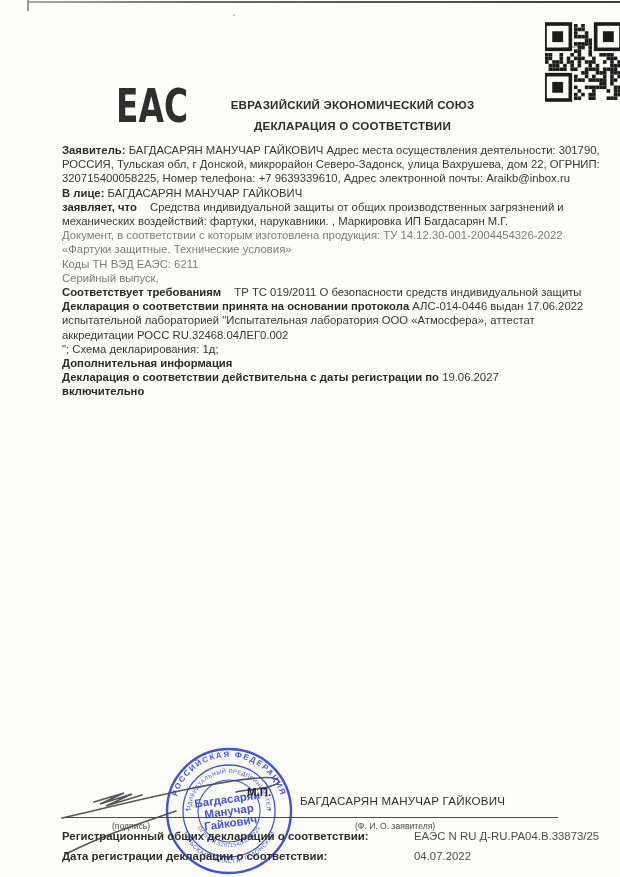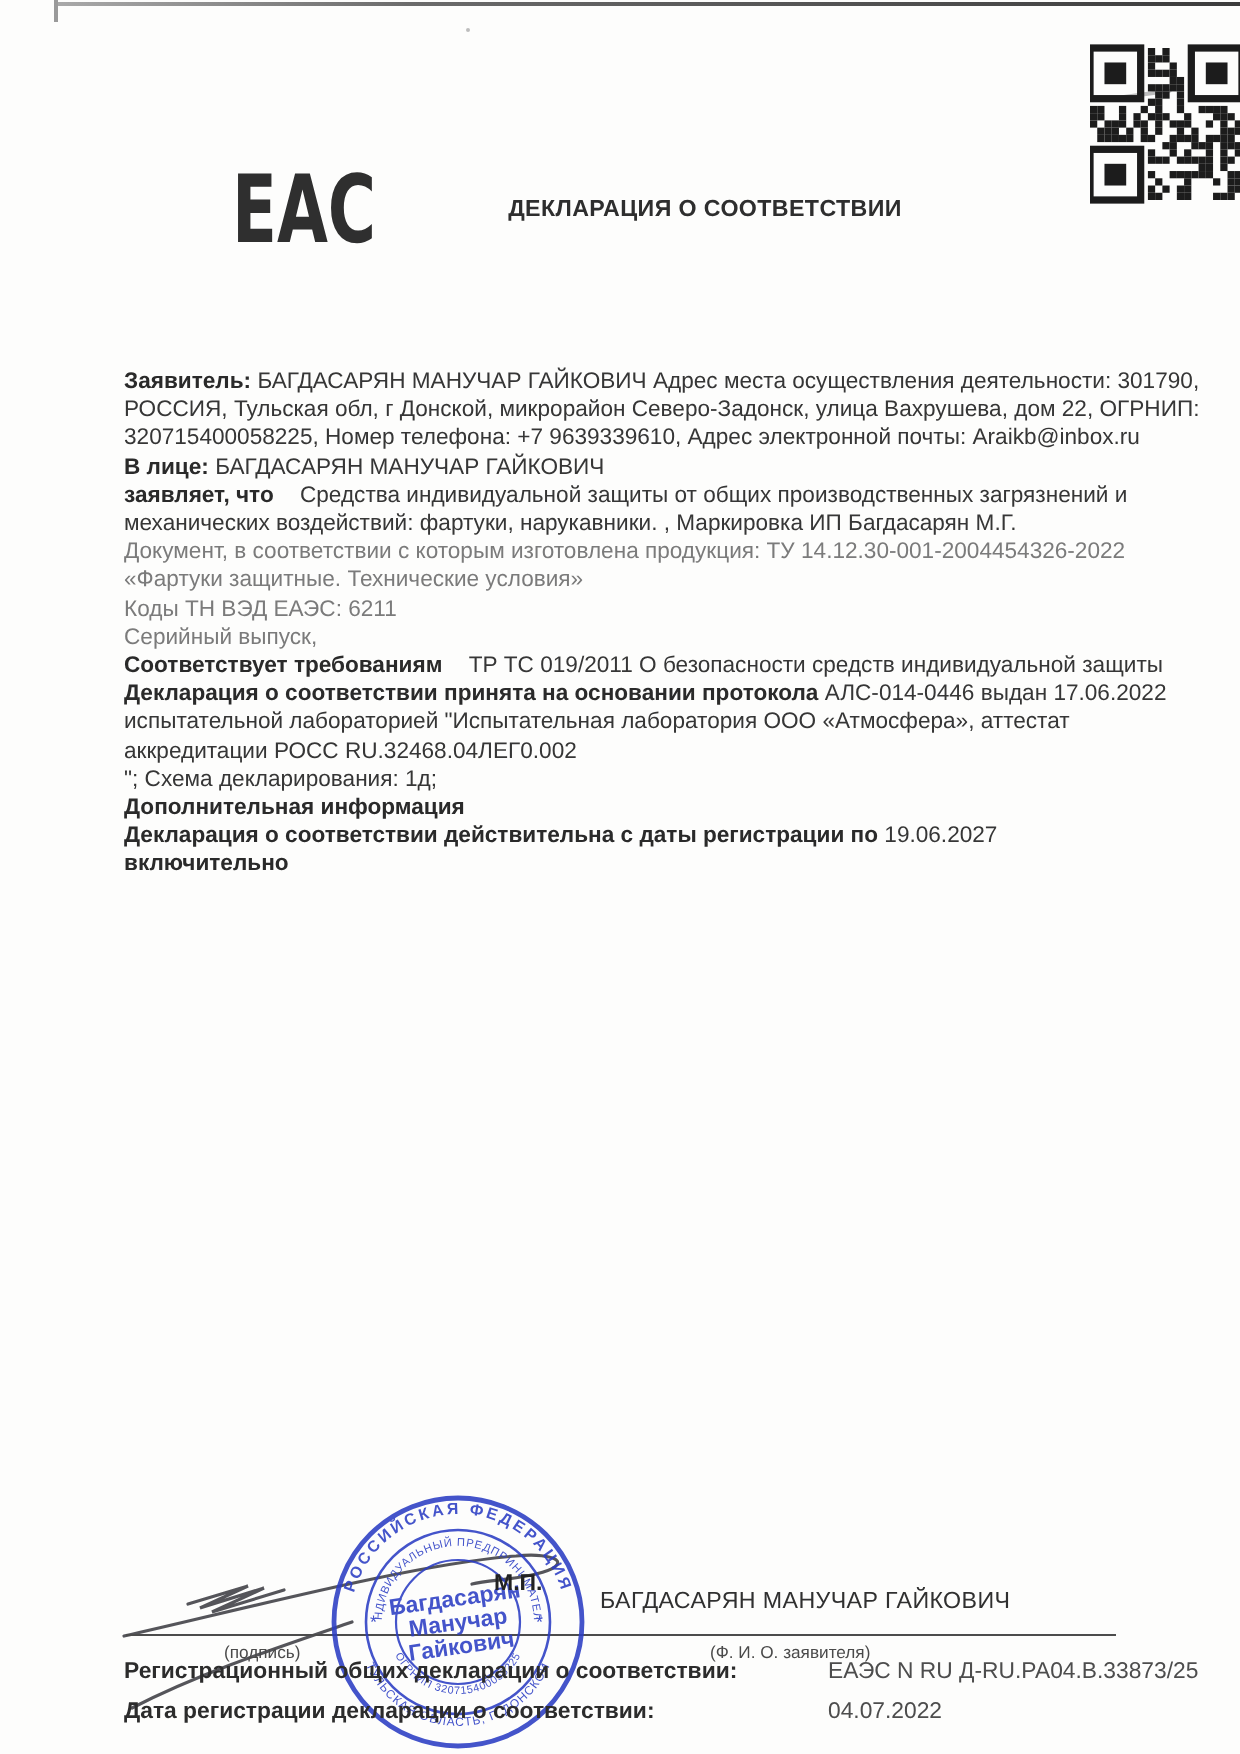--- a/index.html
+++ b/index.html
@@ -16,24 +16,24 @@
 
   .eac-mark{
     position:absolute;left:104px;top:80px;width:80px;text-align:center;
     font-family:"DejaVu Sans", sans-serif;font-weight:bold;font-size:47px;line-height:52px;
     color:#2f2f2f;transform:scaleX(0.70);letter-spacing:0px;
   }
   .qr{position:absolute;left:545px;top:22px;width:76px;height:80px;}
 
   .titles{position:absolute;left:85px;top:98px;width:535px;text-align:center;}
   .titles div{font-weight:bold;font-size:11.6px;color:#2e2e2e;letter-spacing:.2px;}
-  .titles div + div{margin-top:23px;}
+  .titles div + div{margin-top:8px;}
 
   .body-text{position:absolute;left:62px;top:143px;width:541px;
-    font-size:11.3px;line-height:14.2px;margin-top:41px;}
+    font-size:11.3px;line-height:14.2px;}
   .body-text p{margin:0;}
   b.lbl{color:#2a2a2a;}
   .gray{color:#7b7b7b;}
   .sp-after{margin-right:10px;}
   .mt2{margin-top:2px;} .mt20{margin-top:21px;} .mt30{margin-top:31px;}
   .block{display:block;}
 
   
   .sig-svg{position:absolute;left:56px;top:766px;width:258px;height:95px;pointer-events:none;}
   .sig-line{position:absolute;left:63px;top:817px;width:248px;height:1px;background:#4c4c4c;}
@@ -201,20 +201,21 @@
         <rect x="68.4" y="72" width="3.6" height="3.6" fill="#1c1c1c"></rect>
         <rect x="0" y="0" width="25.2" height="25.2" fill="none" stroke="#1c1c1c" stroke-width="3.6"></rect>
         <rect x="7.2" y="7.2" width="10.8" height="10.8" fill="#1c1c1c"></rect>
         <rect x="50.4" y="0" width="25.2" height="25.2" fill="none" stroke="#1c1c1c" stroke-width="3.6"></rect>
         <rect x="57.6" y="7.2" width="10.8" height="10.8" fill="#1c1c1c"></rect>
         <rect x="0" y="50.4" width="25.2" height="25.2" fill="none" stroke="#1c1c1c" stroke-width="3.6"></rect>
         <rect x="7.2" y="57.6" width="10.8" height="10.8" fill="#1c1c1c"></rect>
       </svg></div>
 
   <div class="titles">
+    <div>ЕВРАЗИЙСКИЙ ЭКОНОМИЧЕСКИЙ СОЮЗ</div>
     <div>ДЕКЛАРАЦИЯ О СООТВЕТСТВИИ</div>
   </div>
 
   <div class="body-text">
     <p>
       <b class="lbl">Заявитель:</b>
       <span>БАГДАСАРЯН МАНУЧАР ГАЙКОВИЧ Адрес места осуществления деятельности: 301790, РОССИЯ, Тульская обл, г Донской, микрорайон Северо-Задонск, улица Вахрушева, дом 22, ОГРНИП: 320715400058225, Номер телефона: +7 9639339610, Адрес электронной почты: Araikb@inbox.ru</span>
     </p>
     <p>
       <b class="lbl">В лице:</b>

